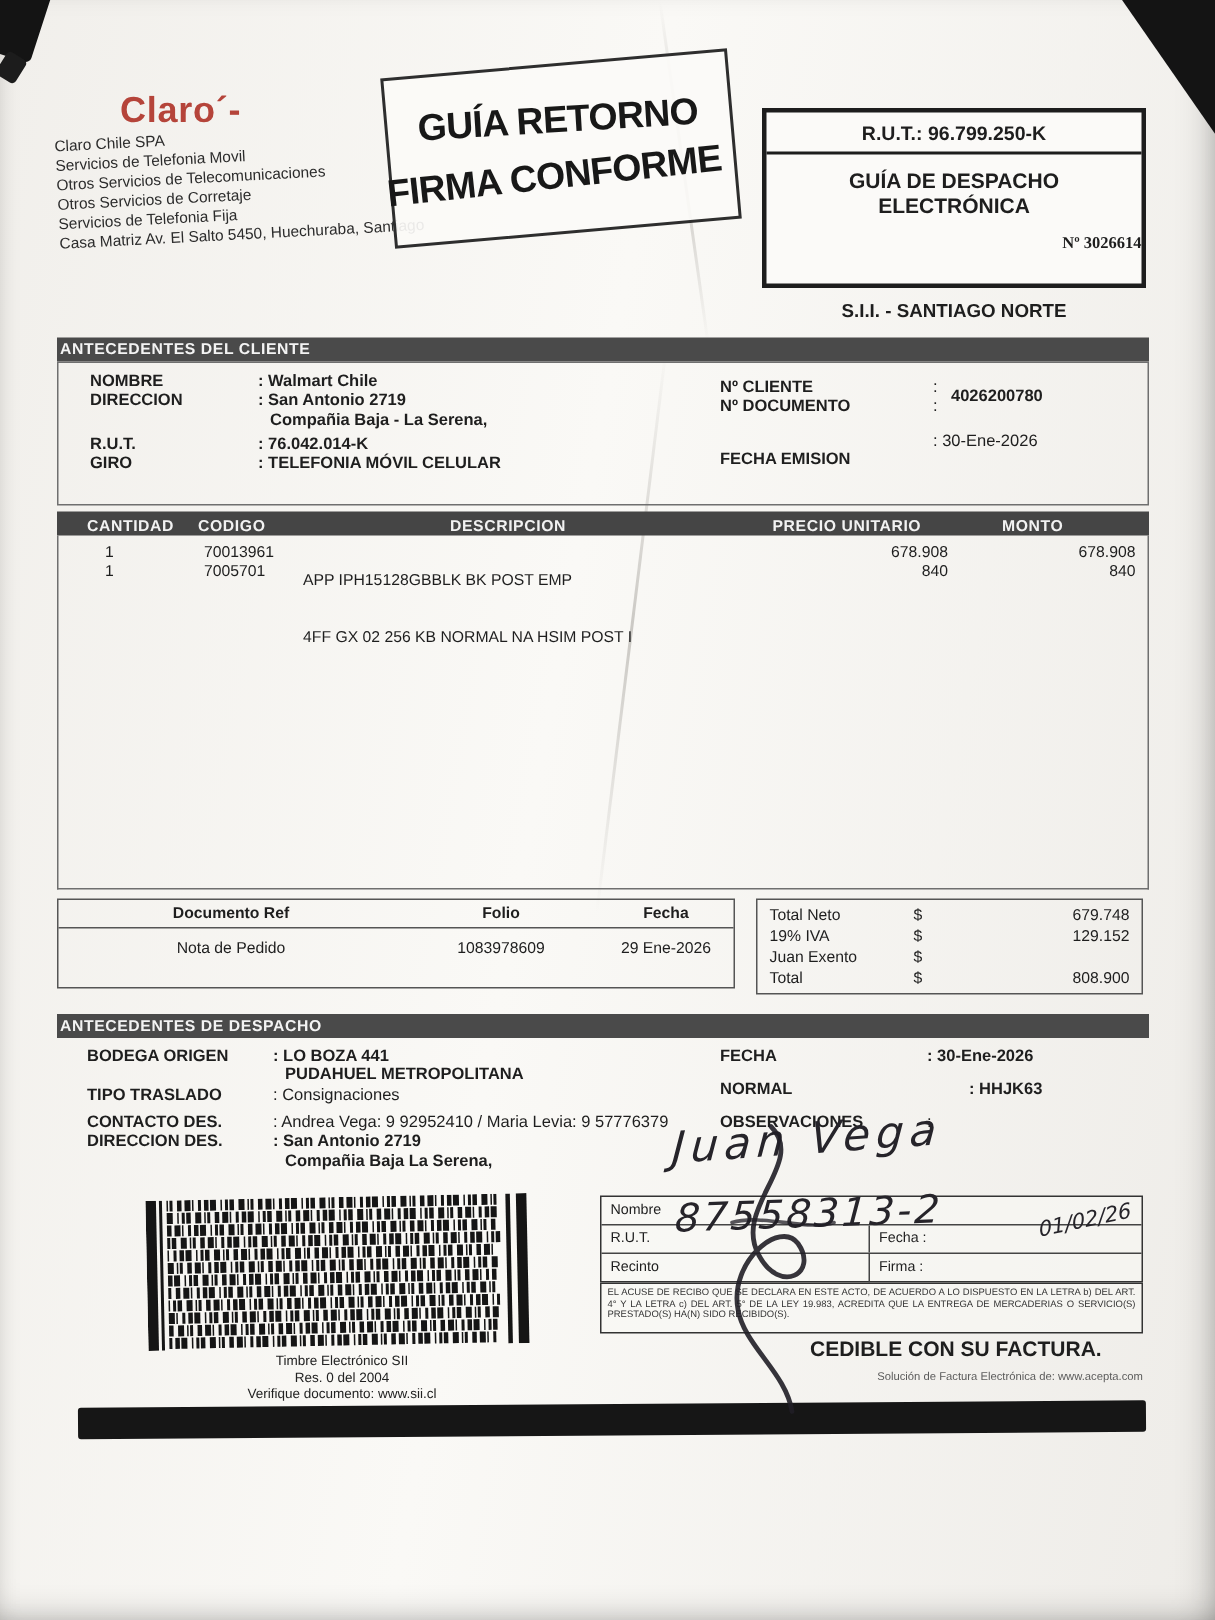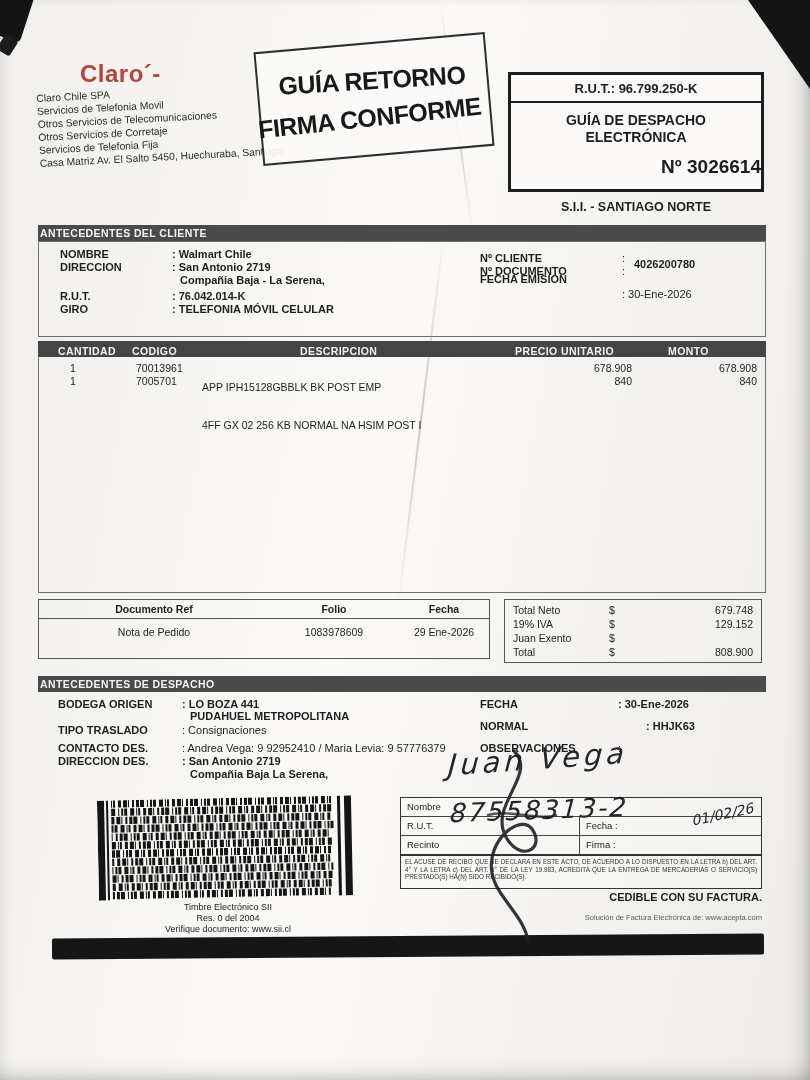--- a/index.html
+++ b/index.html
@@ -27,42 +27,42 @@
   .colines { position:absolute; left:36px; top:92px; font-size:10.3px; line-height:13px; color:#2c2c2c; transform:rotate(-3deg); transform-origin:left top; }
   .stamp { position:absolute; left:258px; top:42px; width:232px; height:114px; border:2px solid #2e2e2e;
            background:rgba(251,250,247,.92); transform:rotate(-5deg); display:flex; flex-direction:column;
            align-items:center; justify-content:center; gap:8px; }
   .stamp div { font-size:25px; font-weight:800; letter-spacing:-.5px; color:#181818; white-space:nowrap; }
   .stamp .s1 { transform:rotate(1.5deg); }
   .stamp .s2 { transform:rotate(-1.2deg) translateX(-6px); }
   .rutbox { position:absolute; left:508px; top:72px; width:256px; height:120px; border:3px solid #1d1d1d; background:#fbfaf8; text-align:center; }
   .rutbox .rut { font-size:13px; font-weight:bold; padding:6px 0 5px; border-bottom:2px solid #1d1d1d; }
   .rutbox .t { font-size:14px; font-weight:bold; line-height:17px; margin-top:9px; }
-  .rutbox .num { font-size:19px; font-weight:bold; margin-top:10px; }
+  .rutbox .num { font-size:11px; font-weight:bold; margin-top:10px;font-family:Liberation Serif, serif; }
   .sii { position:absolute; left:508px; top:200px; width:256px; text-align:center; font-size:12.5px; font-weight:bold; }
 
   .secbar { position:absolute; left:38px; width:728px; height:16px; background:#4a4a4a; color:#f3f3f3;
             font-size:10.5px; font-weight:bold; letter-spacing:.4px; line-height:16px; padding-left:2px; }
   .box { position:absolute; border:1px solid #6f6f6f; }
 
   .lab { position:absolute; font-size:11px; font-weight:bold; white-space:nowrap; }
   .val { position:absolute; font-size:11px; white-space:nowrap; }
   .vb  { font-weight:bold; }
   .num { text-align:right; }
 
   .th { position:absolute; top:2px; color:#f2f2f2; font-weight:bold; font-size:10.5px; white-space:nowrap; }
   .cell { position:absolute; font-size:10.5px; white-space:nowrap; }
 
   .receipt { position:absolute; left:400px; top:797px; width:362px; height:58px; border:1.5px solid #333; font-size:9.5px; background:rgba(250,249,246,.5); }
   .receipt .r { height:19px; line-height:18px; padding-left:6px; border-bottom:1px solid #444; position:relative; }
   .receipt .r:last-child { border-bottom:none; }
   .receipt .half { position:absolute; left:178px; top:0; bottom:0; border-left:1px solid #444; padding-left:6px; line-height:18px; width:182px; }
   .legalbox { position:absolute; left:400px; top:855px; width:362px; height:34px; border:1.5px solid #333;
               font-size:6.3px; line-height:7.6px; color:#333; padding:2px 4px; text-align:justify; background:rgba(250,249,246,.5); }
-  .cedible { position:absolute; left:540px; top:891px; width:222px; text-align:right; font-size:11px; font-weight:bold; }
+  .cedible { position:absolute; left:540px; top:891px; width:222px; font-size:14px; font-weight:bold; }
   .provider { position:absolute; left:510px; top:913px; width:252px; text-align:right; font-size:7.5px; color:#5b5b5b; }
 
   .barcode-wrap { position:absolute; left:98px; top:798px; transform:rotate(-1.2deg); }
   #barcode rect { fill:#151515; }
   .timbre { position:absolute; left:103px; top:902px; width:250px; text-align:center; font-size:9px; line-height:11px; color:#222; }
 
   .hw { position:absolute; font-family:"DejaVu Sans", sans-serif; font-style:italic; color:#26242a; white-space:nowrap; }
   .hw-name { left:448px; top:742px; font-size:29px; letter-spacing:4px; transform:rotate(-4deg) skewX(-8deg); }
   .hw-number { left:450px; top:795px; font-size:26px; letter-spacing:2px; transform:rotate(-2deg) skewX(-6deg); }
   .hw-date { left:692px; top:806px; font-size:14px; transform:rotate(-12deg) skewX(-6deg); }
@@ -116,21 +116,21 @@
   <span class="lab" style="left:60px; top:290px;">R.U.T.</span>
   <span class="val vb" style="left:172px; top:290px;">: 76.042.014-K</span>
   <span class="lab" style="left:60px; top:303px;">GIRO</span>
   <span class="val vb" style="left:172px; top:303px;">: TELEFONIA MÓVIL CELULAR</span>
 
   <span class="lab" style="left:480px; top:252px;">Nº CLIENTE</span>
   <span class="lab" style="left:480px; top:265px;">Nº DOCUMENTO</span>
   <span class="val" style="left:622px; top:252px;">:</span>
   <span class="val" style="left:622px; top:265px;">:</span>
   <span class="val vb" style="left:634px; top:258px;">4026200780</span>
-  <span class="lab" style="left:480px; top:273px;">FECHA EMISION</span>
+  <span class="lab" style="left:480px; top:300px;">FECHA EMISION</span>
   <span class="val" style="left:622px; top:288px;">: 30-Ene-2026</span>
 
   <div class="secbar" style="top:341px; background:#454545;">
     <span class="th" style="left:20px;">CANTIDAD</span>
     <span class="th" style="left:94px;">CODIGO</span>
     <span class="th" style="left:262px;">DESCRIPCION</span>
     <span class="th" style="left:477px;">PRECIO UNITARIO</span>
     <span class="th" style="left:630px;">MONTO</span>
   </div>
   <div class="box" style="left:38px; top:357px; width:728px; height:236px; border-top:none;"></div>

